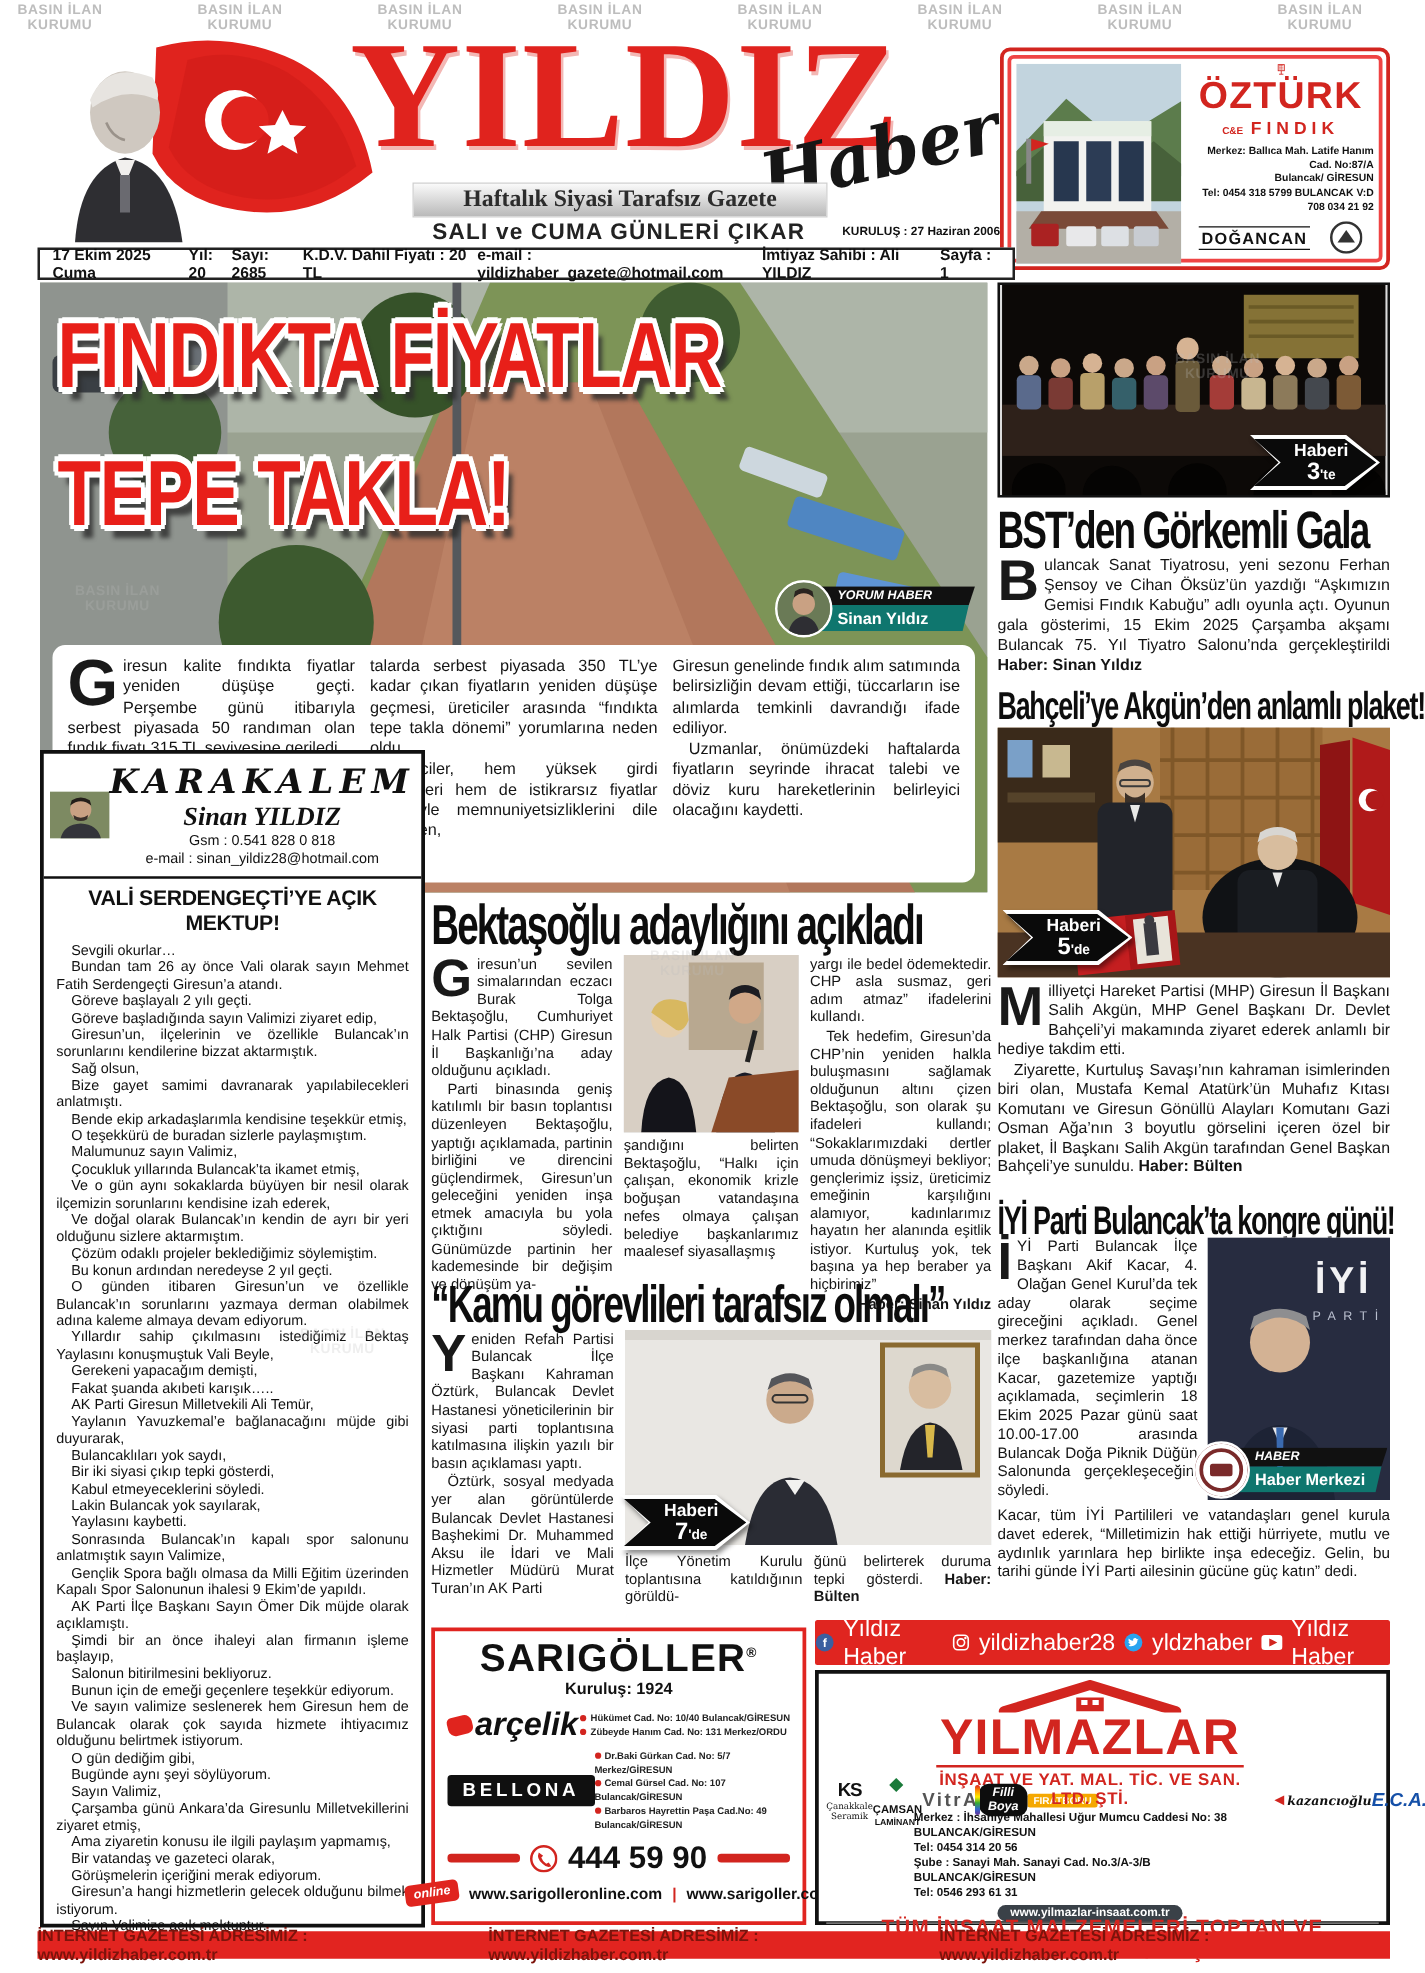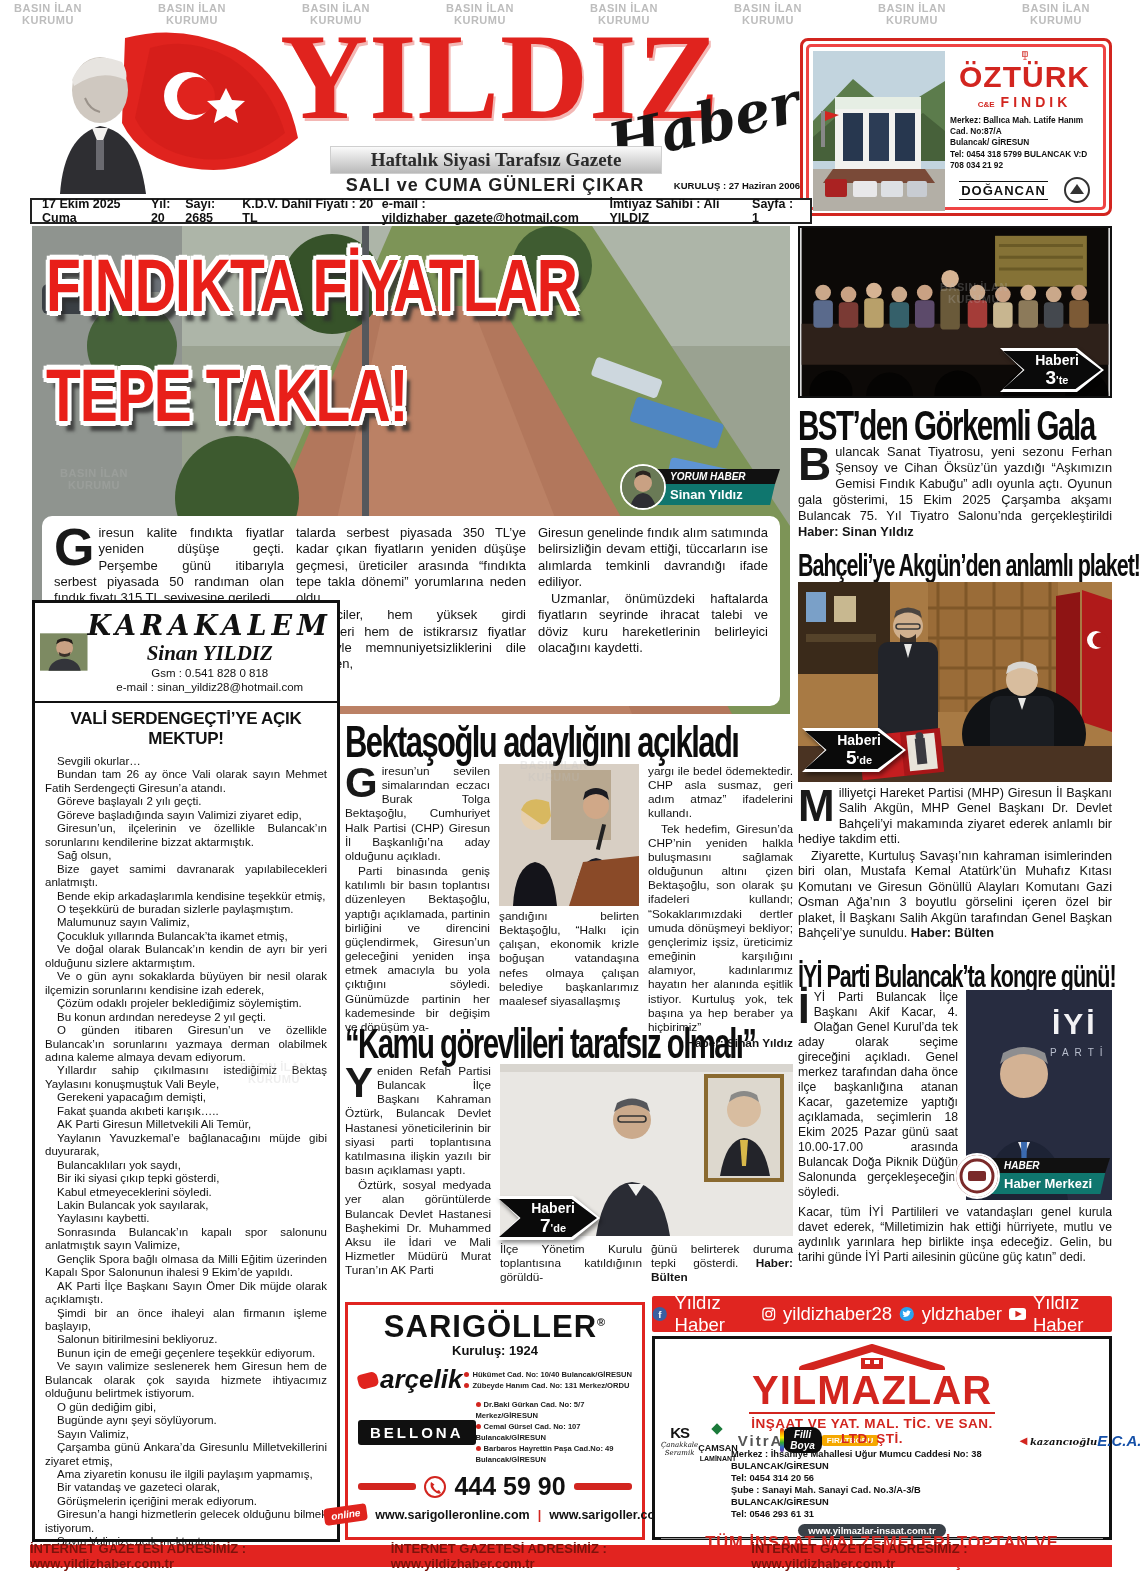--- a/index.html
+++ b/index.html
@@ -66,21 +66,21 @@
   .kk-contact{font-size:11.5px;text-align:center;line-height:1.25;}
   .kk-hl{font-weight:800;font-size:17px;text-align:center;margin:6px 2px 4px 2px;letter-spacing:-.3px;}
   .kk-body{padding:2px 10px;font-size:11.5px;line-height:1.17;text-align:justify;overflow:hidden;}
   .kk-body p{margin:0;text-indent:12px;}
   
   .ad-oz{border:3px solid #d2251f;border-radius:8px;background:#fff;padding:3px;box-sizing:border-box;}
   .ad-oz-in{border:3px solid #ef4444;border-radius:5px;height:100%;box-sizing:border-box;
       display:flex;padding:4px;gap:5px;}
   .oz-brand{color:#d2251f;font-weight:800;font-size:30px;line-height:1;letter-spacing:1px;}
   .oz-sub{color:#d2251f;font-weight:800;font-size:14px;letter-spacing:4px;}
-  .oz-addr{font-size:8.3px;font-weight:bold;line-height:1.35;text-align:left;}
+  .oz-addr{font-size:8.3px;font-weight:bold;line-height:1.35;text-align:right;}
   .ad-sg{border:3px solid #e02420;background:#fff;box-sizing:border-box;padding:6px 10px;}
   .sg-name{font-weight:800;font-size:31px;letter-spacing:1px;text-align:center;line-height:1;}
   .sg-founded{font-size:13px;font-weight:bold;text-align:center;margin:1px 0 6px;}
   .sg-row{display:flex;align-items:center;justify-content:space-between;margin:4px 0;}
   .sg-addr{font-size:7.6px;font-weight:bold;line-height:1.45;color:#222;}
   .sg-addr div::before{content:"";display:inline-block;width:5px;height:5px;background:#d2251f;
       border-radius:50%;margin-right:3px;}
   .arc{font-style:italic;font-weight:800;font-size:26px;color:#101010;}
   .arc-blob{display:inline-block;width:20px;height:15px;background:#e0241e;border-radius:4px 6px 5px 6px;
       transform:rotate(-14deg);margin-right:2px;}
@@ -334,22 +334,22 @@
         <p>Bundan tam 26 ay önce Vali olarak sayın Mehmet Fatih Serdengeçti Giresun’a atandı.</p>
         <p>Göreve başlayalı 2 yılı geçti.</p>
         <p>Göreve başladığında sayın Valimizi ziyaret edip,</p>
         <p>Giresun’un, ilçelerinin ve özellikle Bulancak’ın sorunlarını kendilerine bizzat aktarmıştık.</p>
         <p>Sağ olsun,</p>
         <p>Bize gayet samimi davranarak yapılabilecekleri anlatmıştı.</p>
         <p>Bende ekip arkadaşlarımla kendisine teşekkür etmiş,</p>
         <p>O teşekkürü de buradan sizlerle paylaşmıştım.</p>
         <p>Malumunuz sayın Valimiz,</p>
         <p>Çocukluk yıllarında Bulancak’ta ikamet etmiş,</p>
+        <p>Ve o gün aynı sokaklarda büyüyen bir nesil olarak ilçemizin sorunlarını kendisine izah ederek,</p>
         <p>Ve doğal olarak Bulancak’ın kendin de ayrı bir yeri olduğunu sizlere aktarmıştım.</p>
-        <p>Ve o gün aynı sokaklarda büyüyen bir nesil olarak ilçemizin sorunlarını kendisine izah ederek,</p>
         <p>Çözüm odaklı projeler beklediğimiz söylemiştim.</p>
         <p>Bu konun ardından neredeyse 2 yıl geçti.</p>
         <p>O günden itibaren Giresun’un ve özellikle Bulancak’ın sorunlarını yazmaya derman olabilmek adına kaleme almaya devam ediyorum.</p>
         <p>Yıllardır sahip çıkılmasını istediğimiz Bektaş Yaylasını konuşmuştuk Vali Beyle,</p>
         <p>Gerekeni yapacağım demişti,</p>
         <p>Fakat şuanda akıbeti karışık…..</p>
         <p>AK Parti Giresun Milletvekili Ali Temür,</p>
         <p>Yaylanın Yavuzkemal’e bağlanacağını müjde gibi duyurarak,</p>
         <p>Bulancaklıları yok saydı,</p>
         <p>Bir iki siyasi çıkıp tepki gösterdi,</p>
@@ -654,21 +654,21 @@
       <span>www.sarigolleronline.com</span>
       <span style="color:#d2251f">|</span>
       <span>www.sarigoller.com</span>
     </div>
   </div>
 
   <div class="abs ad-yz" style="left:652px;top:1336px;width:460px;height:204px">
     <div class="yz-side">
       <div>
           <div style="font-weight:800;font-size:15px;letter-spacing:-1px">KS</div>
-           <div style="font-family:'DejaVu Serif',serif;font-style:italic;font-size:7px">Çanakkale Seramik</div>
+           <div style="font-family:'DejaVu Serif',serif;font-size:7px">Çanakkale Seramik</div>
         </div>
       <div><span style="display:inline-block;width:8px;height:8px;background:#1a7a3a;transform:rotate(45deg);margin-right:2px"></span><b style="font-size:9px">ÇAMSAN</b><div style="font-size:7px;font-weight:bold">LAMİNANT</div></div>
       <div style="font-size:15px;color:#555;letter-spacing:2px;font-weight:bold">VitrA</div>
       <span class="filli">Filli Boya</span>
       <span class="firat">FIRATBORU</span>
     </div>
     <div style="text-align:center;padding-top:2px">
       <svg width="150" height="26" viewBox="0 0 150 26" style="margin:0 auto">
         <path d="M6 25 L75 4 L144 25" stroke="#d2251f" stroke-width="8" fill="none" stroke-linecap="round"></path>
         <rect x="64" y="14" width="22" height="11" fill="#d2251f"></rect>

